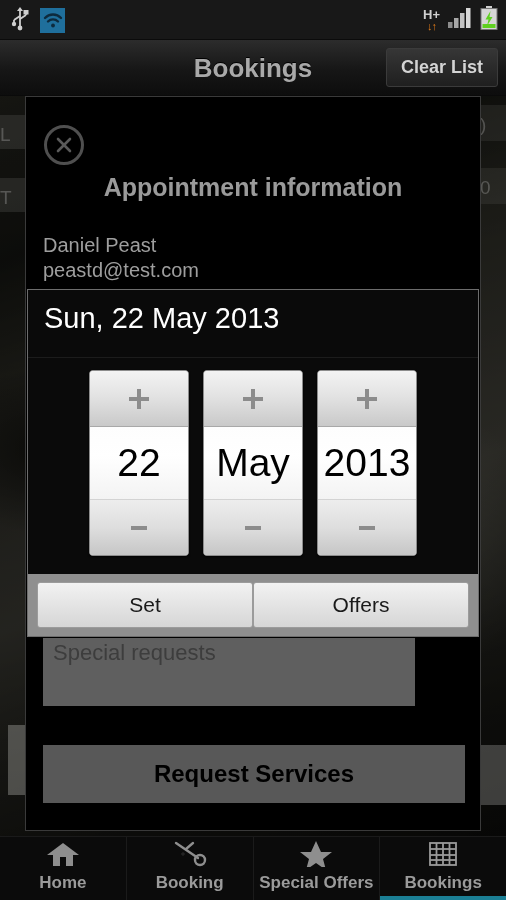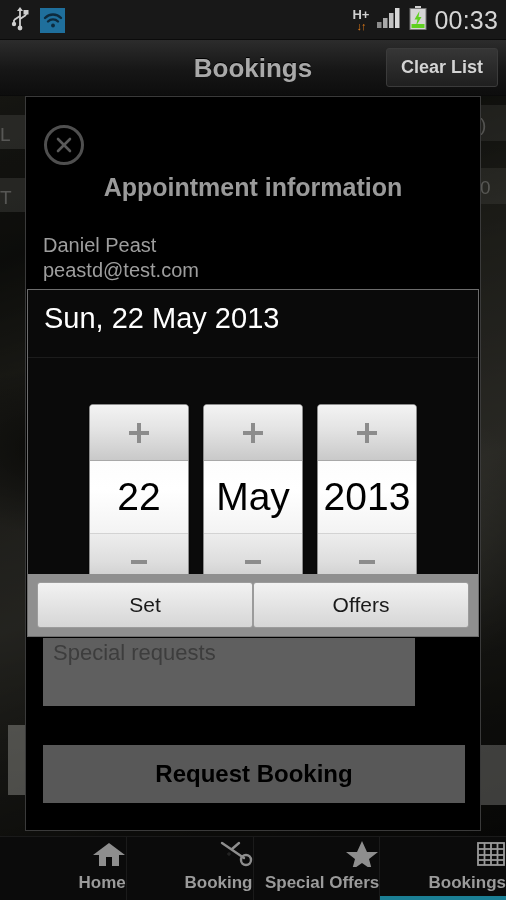--- a/index.html
+++ b/index.html
@@ -141,21 +141,20 @@
     position:absolute; left:0; top:80px; width:100%;
     display:flex; justify-content:center; gap:14px;
   }
   .spinner {
     width:100px;
     border-radius:4px;
     overflow:hidden;
     box-shadow: 0 1px 2px rgba(0,0,0,.9);
     border:1px solid #8c8c8c;
     background:#fff;
-    margin-top:34px;
   }
   .sp-btn {
     height:56px;
     background: linear-gradient(to bottom, #f3f3f3 0%, #e3e3e3 45%, #c9c9c9 100%);
     display:flex; align-items:center; justify-content:center;
     border-bottom:1px solid #a8a8a8;
   }
   .sp-btn.down {
     border-bottom:none; border-top:1px solid #d3d3d3;
     background: linear-gradient(to bottom, #ededed 0%, #dedede 50%, #c6c6c6 100%);
@@ -185,21 +184,21 @@
   
   .tabbar {
     position:absolute; left:0; bottom:0; width:506px; height:64px;
     background:#0b0b0b;
     display:flex;
     border-top:1px solid #1a1a1a;
   }
   .tab {
     flex:1; position:relative;
     display:flex; flex-direction:column;
-    align-items:flex-end; justify-content:flex-start;
+    align-items:center; justify-content:flex-start;
     padding-top:2px;
     border-right:1px solid #1b1b1b;
   }
   .tab:last-child { border-right:none; }
   .tab-ico { height:30px; display:flex; align-items:center; justify-content:center; }
   .tab-label { color:#9b9b9b; font-size:17px; font-weight:bold; margin-top:4px; }
   .tab.active:after {
     content:""; position:absolute; left:0; right:0; bottom:0; height:4px;
     background:#1b7f95;
   }
@@ -266,21 +265,20 @@
         </svg>
       </span>
       <span>
         <svg width="18" height="24" viewBox="0 0 18 24">
           <rect x="6" y="0" width="6" height="2.5" fill="#cfcfcf"></rect>
           <rect x="1" y="2.5" width="16" height="21" fill="#d6d6d6" stroke="#777" stroke-width="1"></rect>
           <rect x="2.5" y="18" width="13" height="4" fill="#5fd020"></rect>
           <polygon points="10.5,5 5.5,13.5 8.5,13.5 7,20 12.5,11 9.5,11" fill="#5fd020"></polygon>
         </svg>
       </span>
-      <span class="sb-clock">00:33</span>
     </div>
   </div>
 
   <div class="actionbar">
     <div class="ab-title">Bookings</div>
     <div class="ab-btn">Clear List</div>
   </div>
 
   <div class="appt-dialog">
     <div class="close-icon">
@@ -293,21 +291,21 @@
     </div>
     <div class="appt-title">Appointment information</div>
     <div class="appt-line appt-name">Daniel Peast</div>
     <div class="appt-line appt-email">peastd@test.com</div>
     <div class="appt-line appt-phone">07777000000</div>
     <div class="behind-edit">Edit Info</div>
 
     <div class="sr-field">
       <span class="sr-ph">Special requests</span>
     </div>
-    <div class="req-btn">Request Booking</div>
+    <div class="req-btn">Request Services</div>
   </div>
 
   <div class="date-dialog">
     <div class="dd-header">Sun, 22 May 2013</div>
     <div class="dd-headrule"></div>
 
     <div class="spinners">
 
       <div class="spinner">
         <div class="sp-btn">

